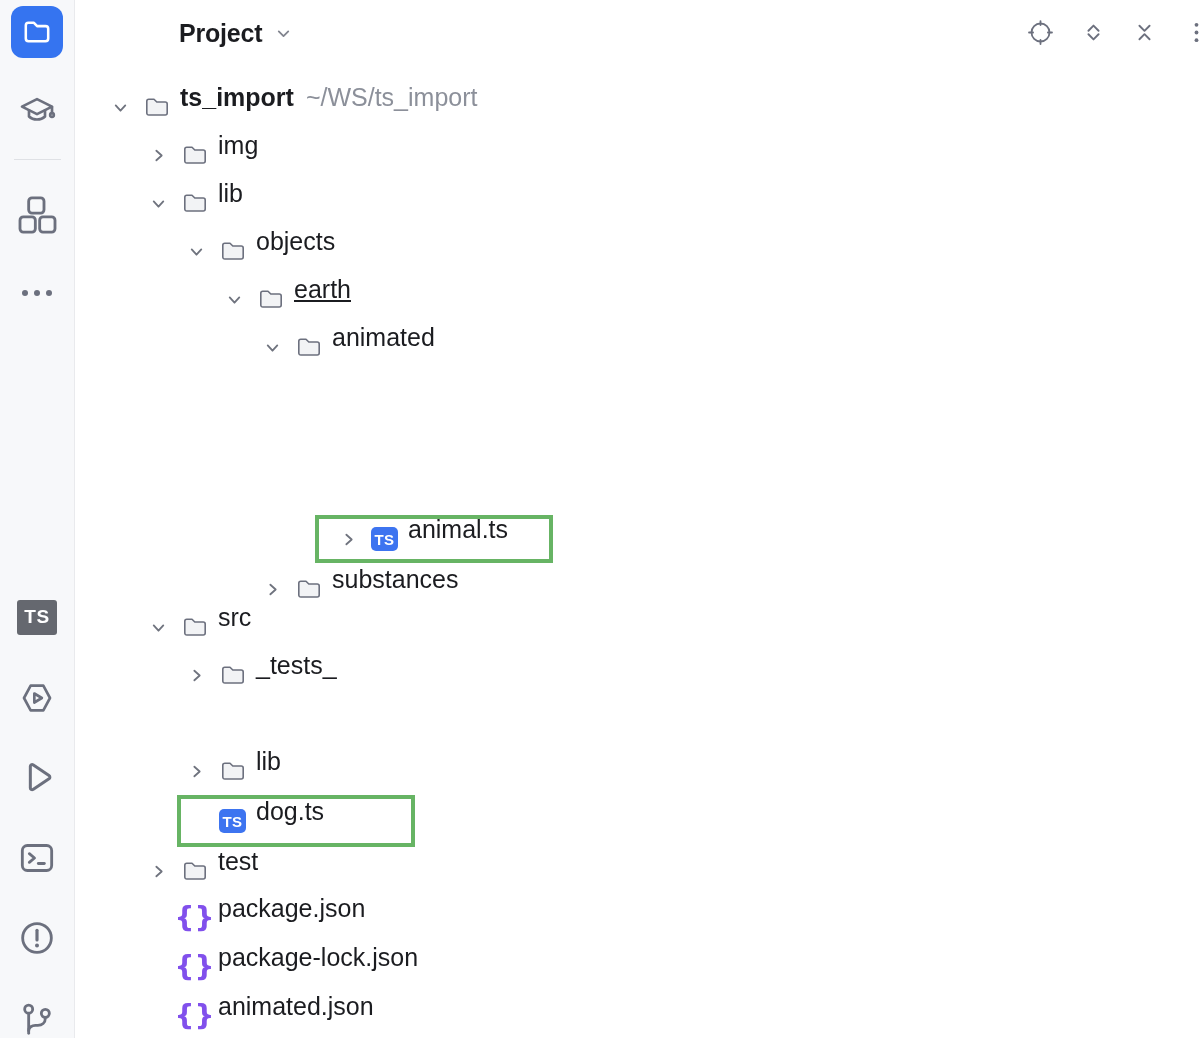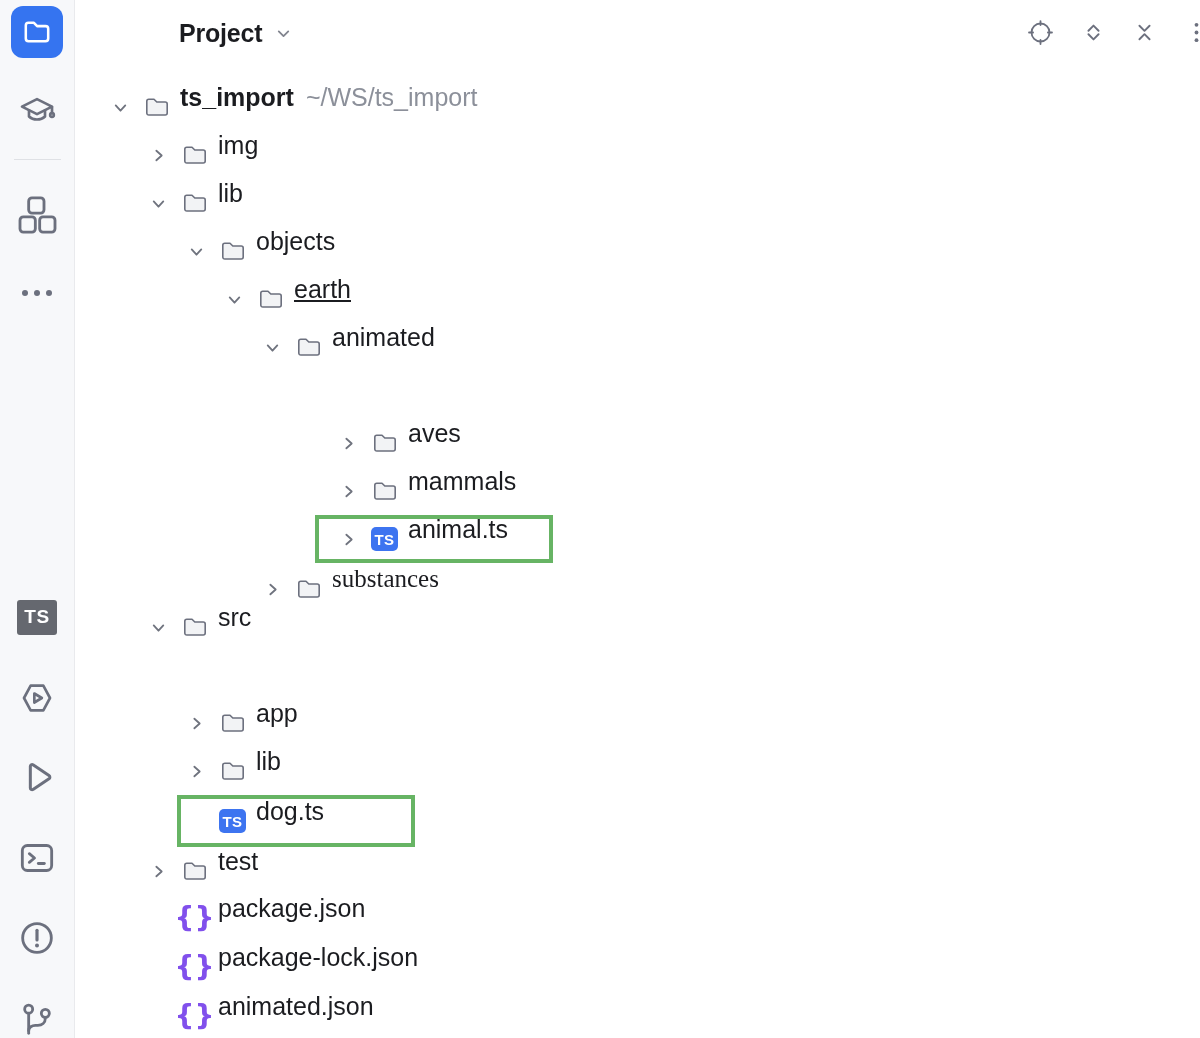--- a/index.html
+++ b/index.html
@@ -268,58 +268,32 @@
           <path d="M3.5 6 L8 11 L12.5 6"></path>
         </svg>
       </span>
       <span class="icon-slot">
         <svg width="26" height="22" viewBox="0 0 26 22">
           <path d="M2.8 5.2 C2.8 4 3.6 3.2 4.8 3.2 H10 L12.8 6 H21.2 C22.4 6 23.2 6.8 23.2 8 V17 C23.2 18.2 22.4 19 21.2 19 H4.8 C3.6 19 2.8 18.2 2.8 17 Z" fill="#f2f3f5" stroke="#6c707e" stroke-width="1.6" stroke-linejoin="round"></path>
         </svg>
       </span>
       <span class="lbl">animated</span>
     </div>
-    <div class="row" style="top: 419px; left: 258px;">
-      <span class="chev">
-        <svg width="17" height="17" viewBox="0 0 16 16" fill="none" stroke="#6f737e" stroke-width="1.7" stroke-linecap="round" stroke-linejoin="round">
-          <path d="M6 3.5 L11 8 L6 12.5"></path>
-        </svg>
-      </span>
-      <span class="icon-slot">
-        <svg width="26" height="22" viewBox="0 0 26 22">
-          <path d="M2.8 5.2 C2.8 4 3.6 3.2 4.8 3.2 H10 L12.8 6 H21.2 C22.4 6 23.2 6.8 23.2 8 V17 C23.2 18.2 22.4 19 21.2 19 H4.8 C3.6 19 2.8 18.2 2.8 17 Z" fill="#f2f3f5" stroke="#6c707e" stroke-width="1.6" stroke-linejoin="round"></path>
-        </svg>
-      </span>
-      <span class="lbl">aves</span>
-    </div>
-    <div class="row" style="top: 467px; left: 258px;">
-      <span class="chev">
-        <svg width="17" height="17" viewBox="0 0 16 16" fill="none" stroke="#6f737e" stroke-width="1.7" stroke-linecap="round" stroke-linejoin="round">
-          <path d="M6 3.5 L11 8 L6 12.5"></path>
-        </svg>
-      </span>
-      <span class="icon-slot">
-        <svg width="26" height="22" viewBox="0 0 26 22">
-          <path d="M2.8 5.2 C2.8 4 3.6 3.2 4.8 3.2 H10 L12.8 6 H21.2 C22.4 6 23.2 6.8 23.2 8 V17 C23.2 18.2 22.4 19 21.2 19 H4.8 C3.6 19 2.8 18.2 2.8 17 Z" fill="#f2f3f5" stroke="#6c707e" stroke-width="1.6" stroke-linejoin="round"></path>
-        </svg>
-      </span>
-      <span class="lbl">mammals</span>
-    </div>
     <div class="row" style="top: 515px; left: 258px;">
       <span class="chev">
         <svg width="17" height="17" viewBox="0 0 16 16" fill="none" stroke="#6f737e" stroke-width="1.7" stroke-linecap="round" stroke-linejoin="round">
           <path d="M6 3.5 L11 8 L6 12.5"></path>
         </svg>
       </span>
       <span class="icon-slot">
         <span class="ts-badge">TS</span>
       </span>
       <span class="lbl">animal.ts</span>
     </div>
-    <div class="row" style="top: 565px; left: 182px; font-family: Liberation Serif, serif;">
+    <div class="row" style="top: 565px; left: 182px;">
       <span class="chev">
         <svg width="17" height="17" viewBox="0 0 16 16" fill="none" stroke="#6f737e" stroke-width="1.7" stroke-linecap="round" stroke-linejoin="round">
           <path d="M6 3.5 L11 8 L6 12.5"></path>
         </svg>
       </span>
       <span class="icon-slot">
         <svg width="26" height="22" viewBox="0 0 26 22">
           <path d="M2.8 5.2 C2.8 4 3.6 3.2 4.8 3.2 H10 L12.8 6 H21.2 C22.4 6 23.2 6.8 23.2 8 V17 C23.2 18.2 22.4 19 21.2 19 H4.8 C3.6 19 2.8 18.2 2.8 17 Z" fill="#f2f3f5" stroke="#6c707e" stroke-width="1.6" stroke-linejoin="round"></path>
         </svg>
       </span>
@@ -331,32 +305,32 @@
           <path d="M3.5 6 L8 11 L12.5 6"></path>
         </svg>
       </span>
       <span class="icon-slot">
         <svg width="26" height="22" viewBox="0 0 26 22">
           <path d="M2.8 5.2 C2.8 4 3.6 3.2 4.8 3.2 H10 L12.8 6 H21.2 C22.4 6 23.2 6.8 23.2 8 V17 C23.2 18.2 22.4 19 21.2 19 H4.8 C3.6 19 2.8 18.2 2.8 17 Z" fill="#f2f3f5" stroke="#6c707e" stroke-width="1.6" stroke-linejoin="round"></path>
         </svg>
       </span>
       <span class="lbl">src</span>
     </div>
-    <div class="row" style="top: 699px; left: 106px;">
-      <span class="chev">
-        <svg width="17" height="17" viewBox="0 0 16 16" fill="none" stroke="#6f737e" stroke-width="1.7" stroke-linecap="round" stroke-linejoin="round">
-          <path d="M6 3.5 L11 8 L6 12.5"></path>
-        </svg>
-      </span>
-      <span class="icon-slot">
-        <svg width="26" height="22" viewBox="0 0 26 22">
-          <path d="M2.8 5.2 C2.8 4 3.6 3.2 4.8 3.2 H10 L12.8 6 H21.2 C22.4 6 23.2 6.8 23.2 8 V17 C23.2 18.2 22.4 19 21.2 19 H4.8 C3.6 19 2.8 18.2 2.8 17 Z" fill="#f2f3f5" stroke="#6c707e" stroke-width="1.6" stroke-linejoin="round"></path>
-        </svg>
-      </span>
-      <span class="lbl">app</span>
+    <div class="row" style="top: 651px; left: 106px;">
+      <span class="chev">
+        <svg width="17" height="17" viewBox="0 0 16 16" fill="none" stroke="#6f737e" stroke-width="1.7" stroke-linecap="round" stroke-linejoin="round">
+          <path d="M6 3.5 L11 8 L6 12.5"></path>
+        </svg>
+      </span>
+      <span class="icon-slot">
+        <svg width="26" height="22" viewBox="0 0 26 22">
+          <path d="M2.8 5.2 C2.8 4 3.6 3.2 4.8 3.2 H10 L12.8 6 H21.2 C22.4 6 23.2 6.8 23.2 8 V17 C23.2 18.2 22.4 19 21.2 19 H4.8 C3.6 19 2.8 18.2 2.8 17 Z" fill="#f2f3f5" stroke="#6c707e" stroke-width="1.6" stroke-linejoin="round"></path>
+        </svg>
+      </span>
+      <span class="lbl">_tests_</span>
     </div>
     <div class="row" style="top: 747px; left: 106px;">
       <span class="chev">
         <svg width="17" height="17" viewBox="0 0 16 16" fill="none" stroke="#6f737e" stroke-width="1.7" stroke-linecap="round" stroke-linejoin="round">
           <path d="M6 3.5 L11 8 L6 12.5"></path>
         </svg>
       </span>
       <span class="icon-slot">
         <svg width="26" height="22" viewBox="0 0 26 22">
           <path d="M2.8 5.2 C2.8 4 3.6 3.2 4.8 3.2 H10 L12.8 6 H21.2 C22.4 6 23.2 6.8 23.2 8 V17 C23.2 18.2 22.4 19 21.2 19 H4.8 C3.6 19 2.8 18.2 2.8 17 Z" fill="#f2f3f5" stroke="#6c707e" stroke-width="1.6" stroke-linejoin="round"></path>

